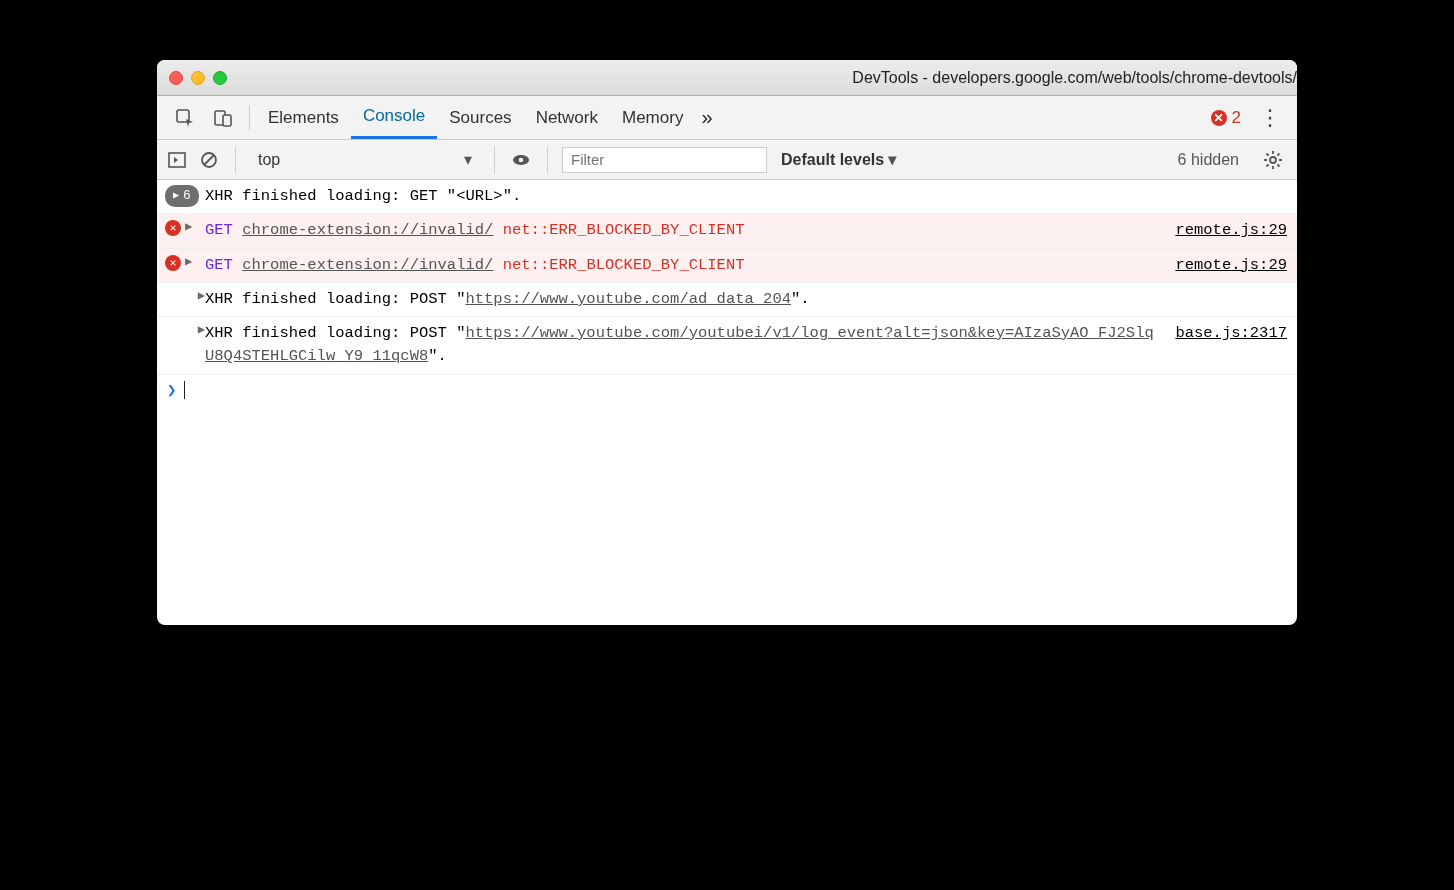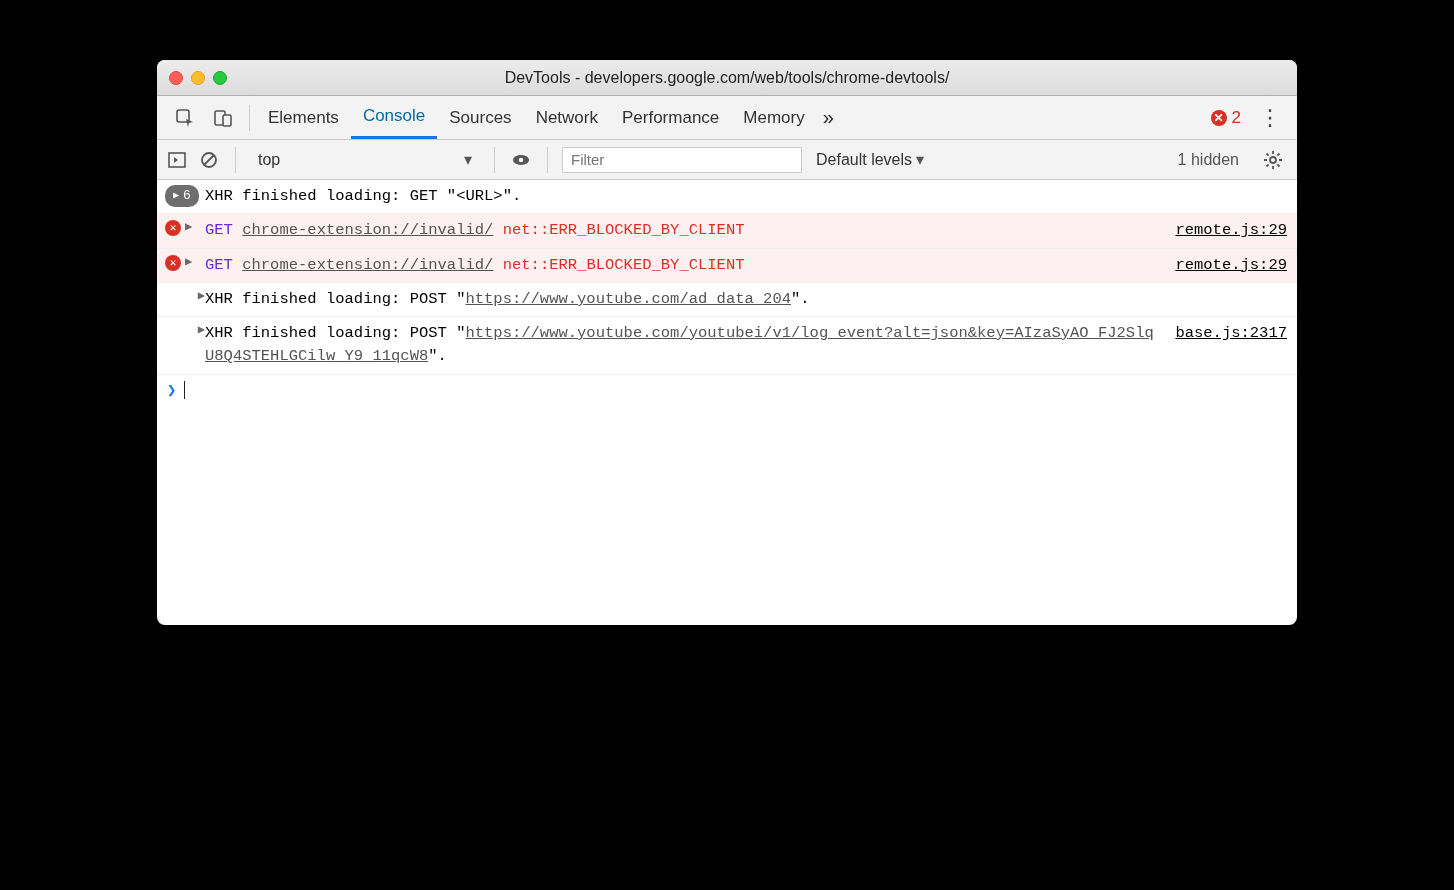--- a/index.html
+++ b/index.html
@@ -30,21 +30,21 @@
     position: relative;
   }
   .traffic-lights { display: flex; gap: 8px; }
   .tl { width: 14px; height: 14px; border-radius: 50%; }
   .tl.red { background: #ff5f57; border: 1px solid #e0443e; }
   .tl.yellow { background: #ffbd2e; border: 1px solid #dea123; }
   .tl.green { background: #28c840; border: 1px solid #1aab29; }
   .title {
     position: absolute;
     left: 0; right: 0;
-    text-align: center;
+    text-align: right;
     font-size: 16px;
     color: #222;
     pointer-events: none;
   }
   .tabbar {
     height: 44px;
     background: #f3f3f3;
     border-bottom: 1px solid #ccc;
     display: flex;
     align-items: center;
@@ -67,22 +67,22 @@
     border-bottom: 1px solid #ccc;
     display: flex;
     align-items: center;
     padding: 0 8px;
     gap: 8px;
     font-size: 16px;
     color: #333;
   }
   .tb-btn { display:flex; align-items:center; justify-content:center; width:24px; height:24px; cursor:pointer; }
   .context-select { flex: 0 0 auto; width: 230px; height: 26px; display: flex; align-items: center; justify-content: space-between; padding: 0 8px; cursor:pointer;text-align:right; }
-  .filter-input { width: 240px; height: 26px; border: 1px solid #ccc; padding: 0 8px; font-size: 15px; background:#fff; }
-  .levels { display:flex; align-items:center; gap:4px; cursor:pointer; padding:0 6px; }
+  .filter-input { width: 205px; height: 26px; border: 1px solid #ccc; padding: 0 8px; font-size: 15px; background:#fff; }
+  .levels { display:flex; align-items:center; gap:4px; cursor:pointer; padding:0 6px;font-weight:bold; }
   .toolbar .spacer { flex: 1; }
   .hidden-count { color:#555; padding:0 10px; }
   .gear { cursor:pointer; padding:0 6px; }
 
   .messages { font-family: "Menlo","Consolas","Courier New",monospace; font-size: 15.5px; }
   .msg { display:flex; align-items:flex-start; padding: 5px 10px 5px 8px; border-bottom:1px solid #eee; line-height:1.5; }
   .msg .gutter { width: 40px; flex:none; display:flex; align-items:center; gap:4px; }
   .msg .body { flex:1; word-break: break-all; }
   .msg .src { flex:none; padding-left:14px; text-decoration: underline; color:#000000; cursor:pointer; }
   .pill { background:#6e6e6e; color:#fff; border-radius: 10px; font-size:13px; padding:1px 8px; display:inline-flex; align-items:center; gap:4px; }
@@ -127,21 +127,20 @@
             <rect x="2" y="3" width="10" height="14" rx="1.5" fill="none" stroke="#555" stroke-width="1.6"></rect>
             <rect x="10" y="7" width="8" height="11" rx="1.5" fill="#f3f3f3" stroke="#555" stroke-width="1.6"></rect>
           </svg>
       </span>
     </div>
     <div class="vsep"></div>
     <div class="tab">Elements</div>
     <div class="tab active">Console</div>
     <div class="tab">Sources</div>
     <div class="tab">Network</div>
-    <div class="tab">Performance</div>
     <div class="tab">Memory</div>
     <div class="overflow">»</div>
     <div class="spacer"></div>
     <div class="err-badge">
       <span class="err-circle">✕</span>
       <span>2</span>
     </div>
     <div class="dots">⋮</div>
   </div>
 
@@ -170,21 +169,21 @@
           <circle cx="11" cy="11" r="2.3" fill="#f3f3f3"></circle>
         </svg>
     </span>
     <div class="vsep"></div>
     <input class="filter-input" placeholder="Filter" style="">
     <div class="levels">
       <span>Default levels</span>
       <span style="color:#555">▾</span>
     </div>
     <div class="spacer"></div>
-    <div class="hidden-count">1 hidden</div>
+    <div class="hidden-count">6 hidden</div>
     <span class="gear">
       <svg width="20" height="20" viewBox="0 0 20 20">
           <circle cx="10" cy="10" r="3" fill="none" stroke="#555" stroke-width="1.8"></circle>
           <g stroke="#555" stroke-width="1.8">
             <line x1="10" y1="1" x2="10" y2="4"></line>
             <line x1="10" y1="16" x2="10" y2="19"></line>
             <line x1="1" y1="10" x2="4" y2="10"></line>
             <line x1="16" y1="10" x2="19" y2="10"></line>
             <line x1="3.5" y1="3.5" x2="5.6" y2="5.6"></line>
             <line x1="14.4" y1="14.4" x2="16.5" y2="16.5"></line>

